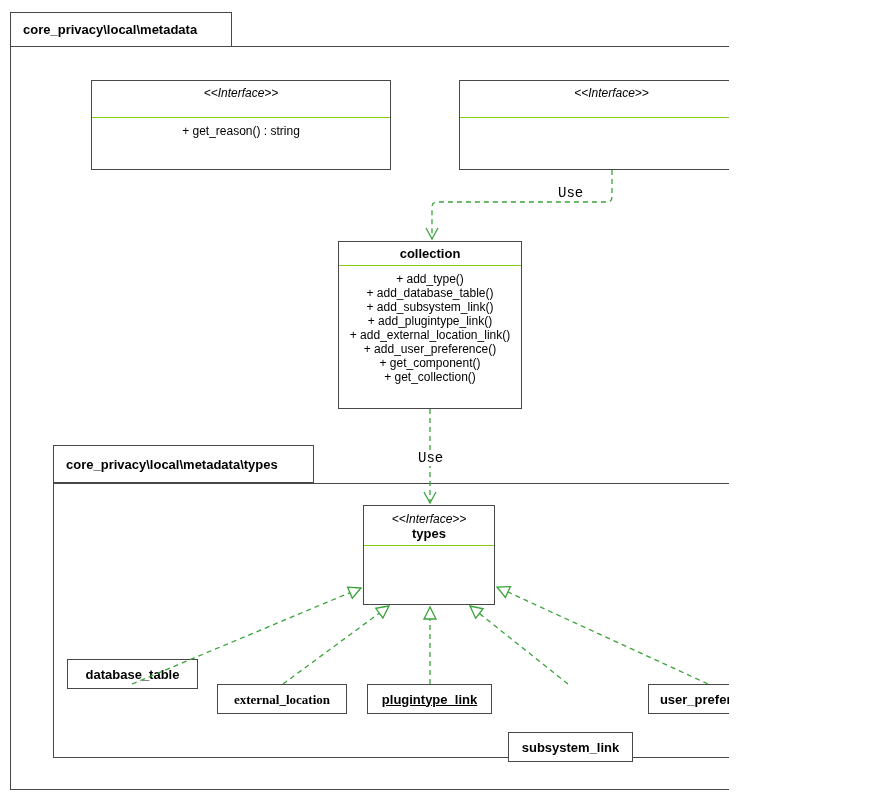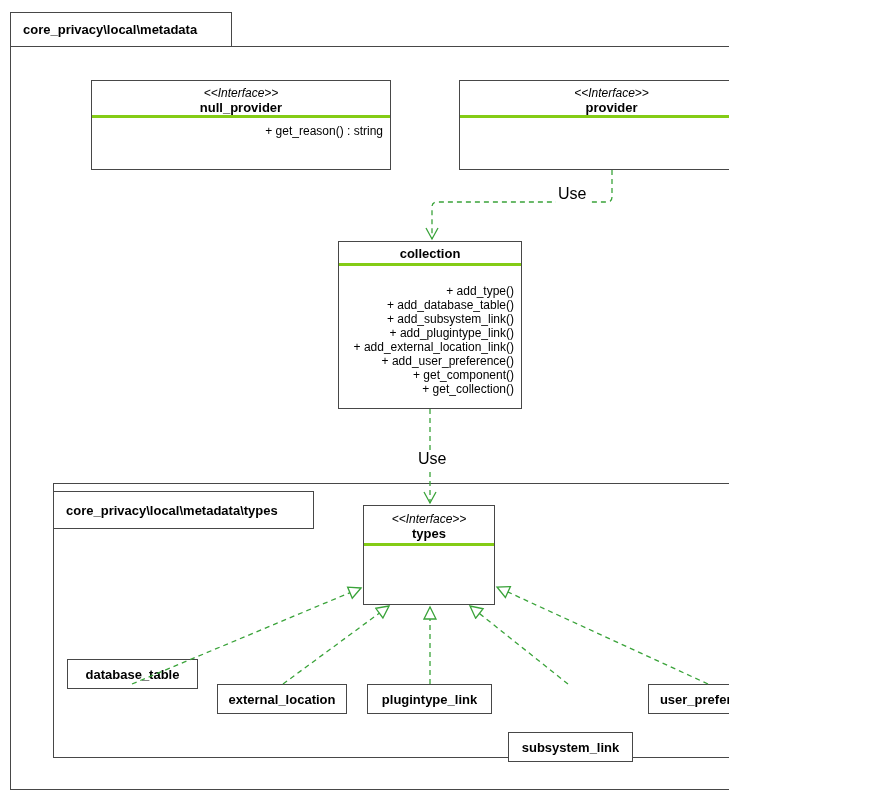--- a/index.html
+++ b/index.html
@@ -6,68 +6,66 @@
   html,body { background:#ffffff; font-family:"Liberation Sans", sans-serif; color:#000; }
   .canvas { position:relative; width:729px; height:801px; background:#fff; overflow:hidden; }
 
   .pkg-body { position:absolute; background:#fff; border:1px solid #474747; z-index:1; }
   .pkg-tab  { position:absolute; background:#fff; border:1px solid #474747; z-index:2;
               display:flex; align-items:center; padding:0 12px;
               font-weight:bold; font-size:13px; white-space:nowrap; }
 
   .uml-class { position:absolute; background:#fff; border:1px solid #474747; z-index:3;
                display:flex; flex-direction:column; }
-  .uml-head  { text-align:center; border-bottom:3px solid #84cc16; flex:0 0 auto; }
+  .uml-head  { text-align:center; border-bottom:1px solid #84cc16; flex:0 0 auto; }
   .stereo    { display:block; font-style:italic; font-size:12px; line-height:14px; }
   .cname     { display:block; font-weight:bold; font-size:13px; line-height:15px; }
   .uml-methods { flex:1 1 auto; padding:6px 7px; font-size:12px; line-height:14px;
-                 text-align:right; overflow:hidden; }
+                 text-align:center; overflow:hidden; }
   .leaf      { align-items:center; justify-content:center; flex-direction:row; }
   .leaf .cname { font-size:13px; }
 
   .edges { position:absolute; left:0; top:0; z-index:4; pointer-events:none; }
   .edges path.edge { fill:none; stroke:var(--edge-green,#3aa33a); stroke-width:1.3; stroke-dasharray:5 4; }
   .edges .m-open { fill:none; stroke:var(--edge-green,#3aa33a); stroke-width:1.3; }
   .edges .m-tri  { fill:#ffffff; stroke:var(--edge-green,#3aa33a); stroke-width:1.3; }
 
-  .edge-label { position:absolute; z-index:6; font-size:16px; background:#fff; padding:0 2px; }
+  .edge-label { position:absolute; z-index:6; font-size:14px; background:#fff; padding:0 2px;font-family:Liberation Mono, monospace; }
 </style>
 </head>
 <body>
 
 <div class="canvas">
 
   <div class="pkg-body" style="left:10px; top:46px; width:850px; height:744px;"></div>
   <div class="pkg-tab" style="left:10px; top:12px; width:222px; height:35px;">
     <span>core_privacy\local\metadata</span>
   </div>
 
   <div class="pkg-body" style="left:53px; top:483px; width:755px; height:275px;"></div>
-  <div class="pkg-tab" style="left:53px; top:445px; width:261px; height:38px;margin-top:46px;">
+  <div class="pkg-tab" style="left:53px; top:445px; width:261px; height:38px;">
     <span>core_privacy\local\metadata\types</span>
   </div>
 
   <div class="uml-class" style="left:91px; top:80px; width:300px; height:90px;">
     <div class="uml-head" style="height:37px; padding-top:5px;">
       <span class="stereo">&lt;&lt;Interface&gt;&gt;</span>
-      <span class="cname">null_provider</span>
     </div>
     <div class="uml-methods">
         <div>+ get_reason() : string</div>
       </div>
   </div>
 
   <div class="uml-class" style="left:459px; top:80px; width:305px; height:90px;">
     <div class="uml-head" style="height:37px; padding-top:5px;">
       <span class="stereo">&lt;&lt;Interface&gt;&gt;</span>
-      <span class="cname">provider</span>
     </div>
   </div>
 
-  <div class="uml-class" style="left:338px; top:241px; width:184px; height:168px;gap:12px;">
+  <div class="uml-class" style="left:338px; top:241px; width:184px; height:168px;">
     <div class="uml-head" style="height:24px; padding-top:4px;">
       <span class="cname">collection</span>
     </div>
     <div class="uml-methods">
         <div>+ add_type()</div>
         <div>+ add_database_table()</div>
         <div>+ add_subsystem_link()</div>
         <div>+ add_plugintype_link()</div>
         <div>+ add_external_location_link()</div>
         <div>+ add_user_preference()</div>
@@ -79,24 +77,24 @@
   <div class="uml-class" style="left:363px; top:505px; width:132px; height:100px;">
     <div class="uml-head" style="height:40px; padding-top:6px;">
       <span class="stereo">&lt;&lt;Interface&gt;&gt;</span>
       <span class="cname">types</span>
     </div>
   </div>
 
   <div class="uml-class leaf" style="left:67px; top:659px; width:131px; height:30px;">
     <span class="cname">database_table</span>
   </div>
-  <div class="uml-class leaf" style="left:217px; top:684px; width:130px; height:30px;">
+  <div class="uml-class leaf" style="left:217px; top:684px; width:130px; height:30px;font-family:Liberation Serif, serif;">
     <span class="cname">external_location</span>
   </div>
-  <div class="uml-class leaf" style="left:367px; top:684px; width:125px; height:30px;">
+  <div class="uml-class leaf" style="left:367px; top:684px; width:125px; height:30px;text-decoration:underline;">
     <span class="cname">plugintype_link</span>
   </div>
   <div class="uml-class leaf" style="left:508px; top:684px; width:125px; height:30px;margin-top:48px;">
     <span class="cname">subsystem_link</span>
   </div>
   <div class="uml-class leaf" style="left:648px; top:684px; width:125px; height:30px;">
     <span class="cname">user_preference</span>
   </div>
 
   <svg class="edges" width="871" height="801" viewBox="0 0 871 801">

